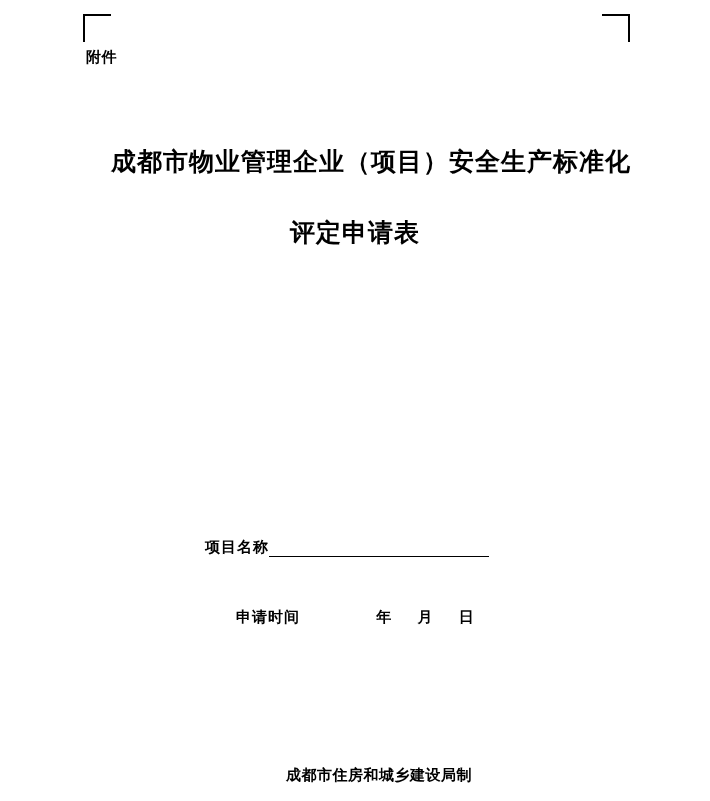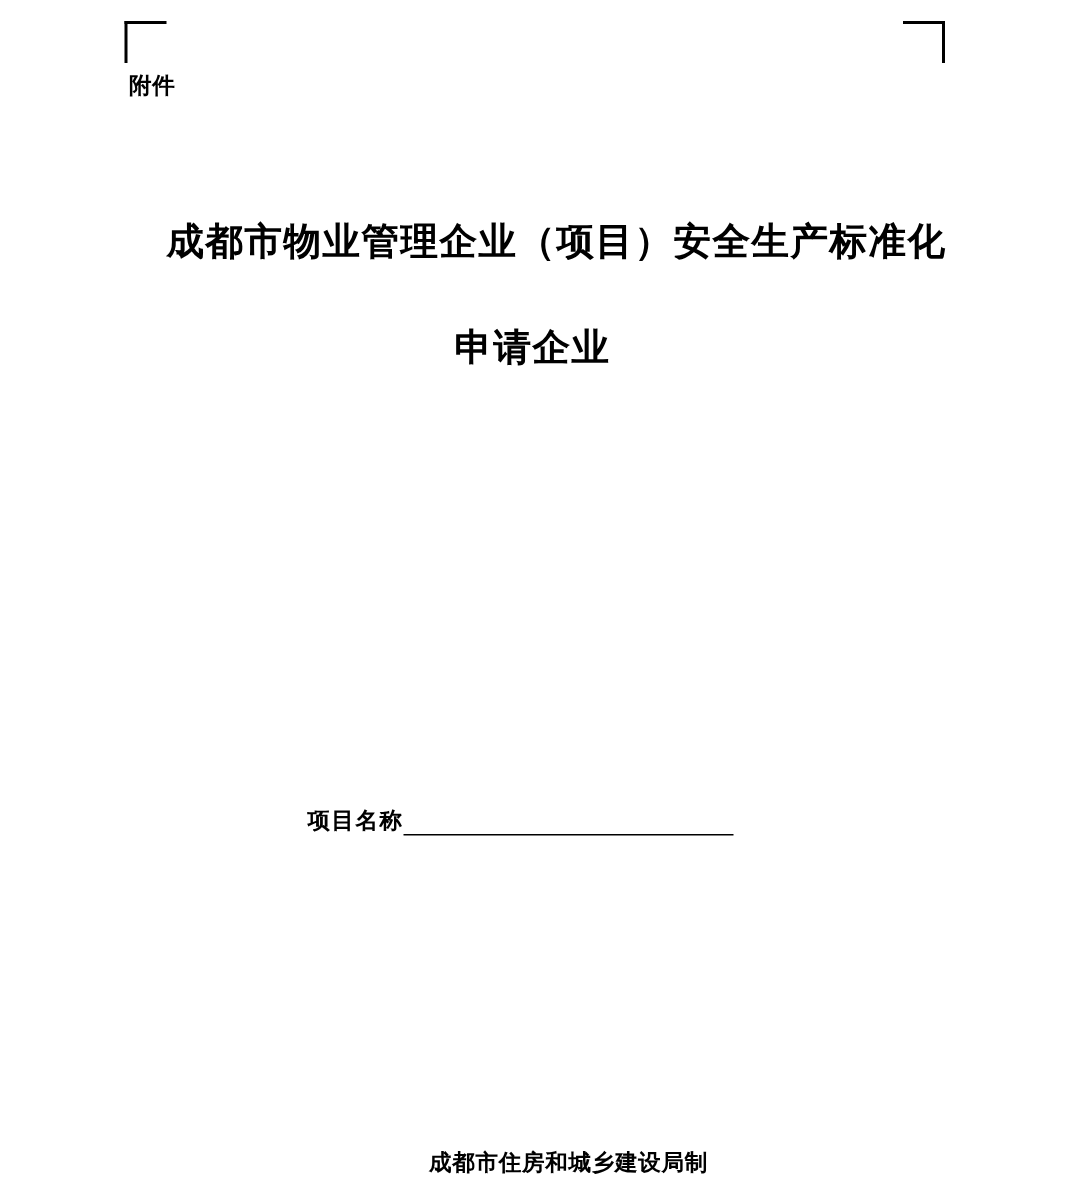--- a/index.html
+++ b/index.html
@@ -128,26 +128,33 @@
 
 <div class="page">
 
   <div class="crop-mark crop-tl"></div>
   <div class="crop-mark crop-tr"></div>
 
   <div class="attachment-label">附件</div>
 
   <div class="doc-title">成都市物业管理企业（项目）安全生产标准化</div>
 
-  <div class="doc-subtitle">申请企业</div>
+  <div class="doc-subtitle">评定申请表</div>
 
 
   <div class="field-block row-project">
     <div class="field-row">
       <span class="field-label">项目名称</span>
       <span class="field-line line-project"></span>
     </div>
   </div>
 
+  <div class="row-date">
+    <span>申请时间</span>
+    <span class="date-gap"></span>
+    <span class="date-unit">年</span>
+    <span class="date-unit">月</span>
+    <span class="date-unit">日</span>
+  </div>
 
   <div class="footer">成都市住房和城乡建设局制</div>
 
 </div>
 
 </body></html>

